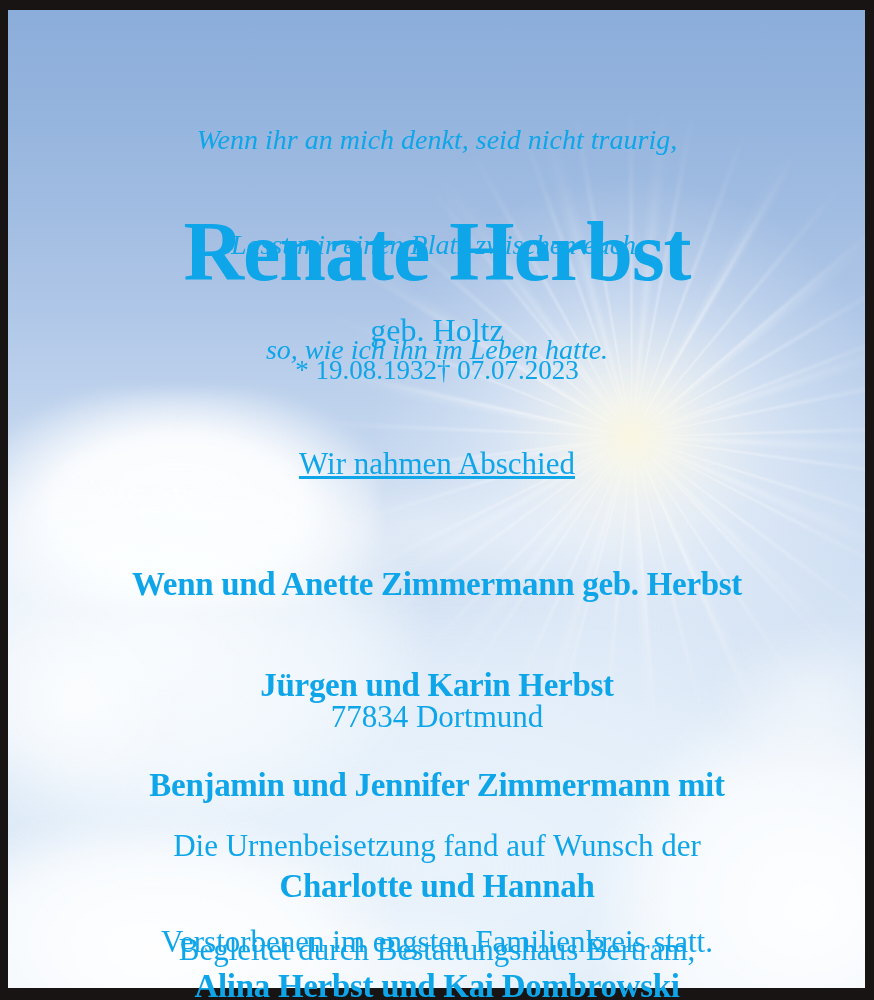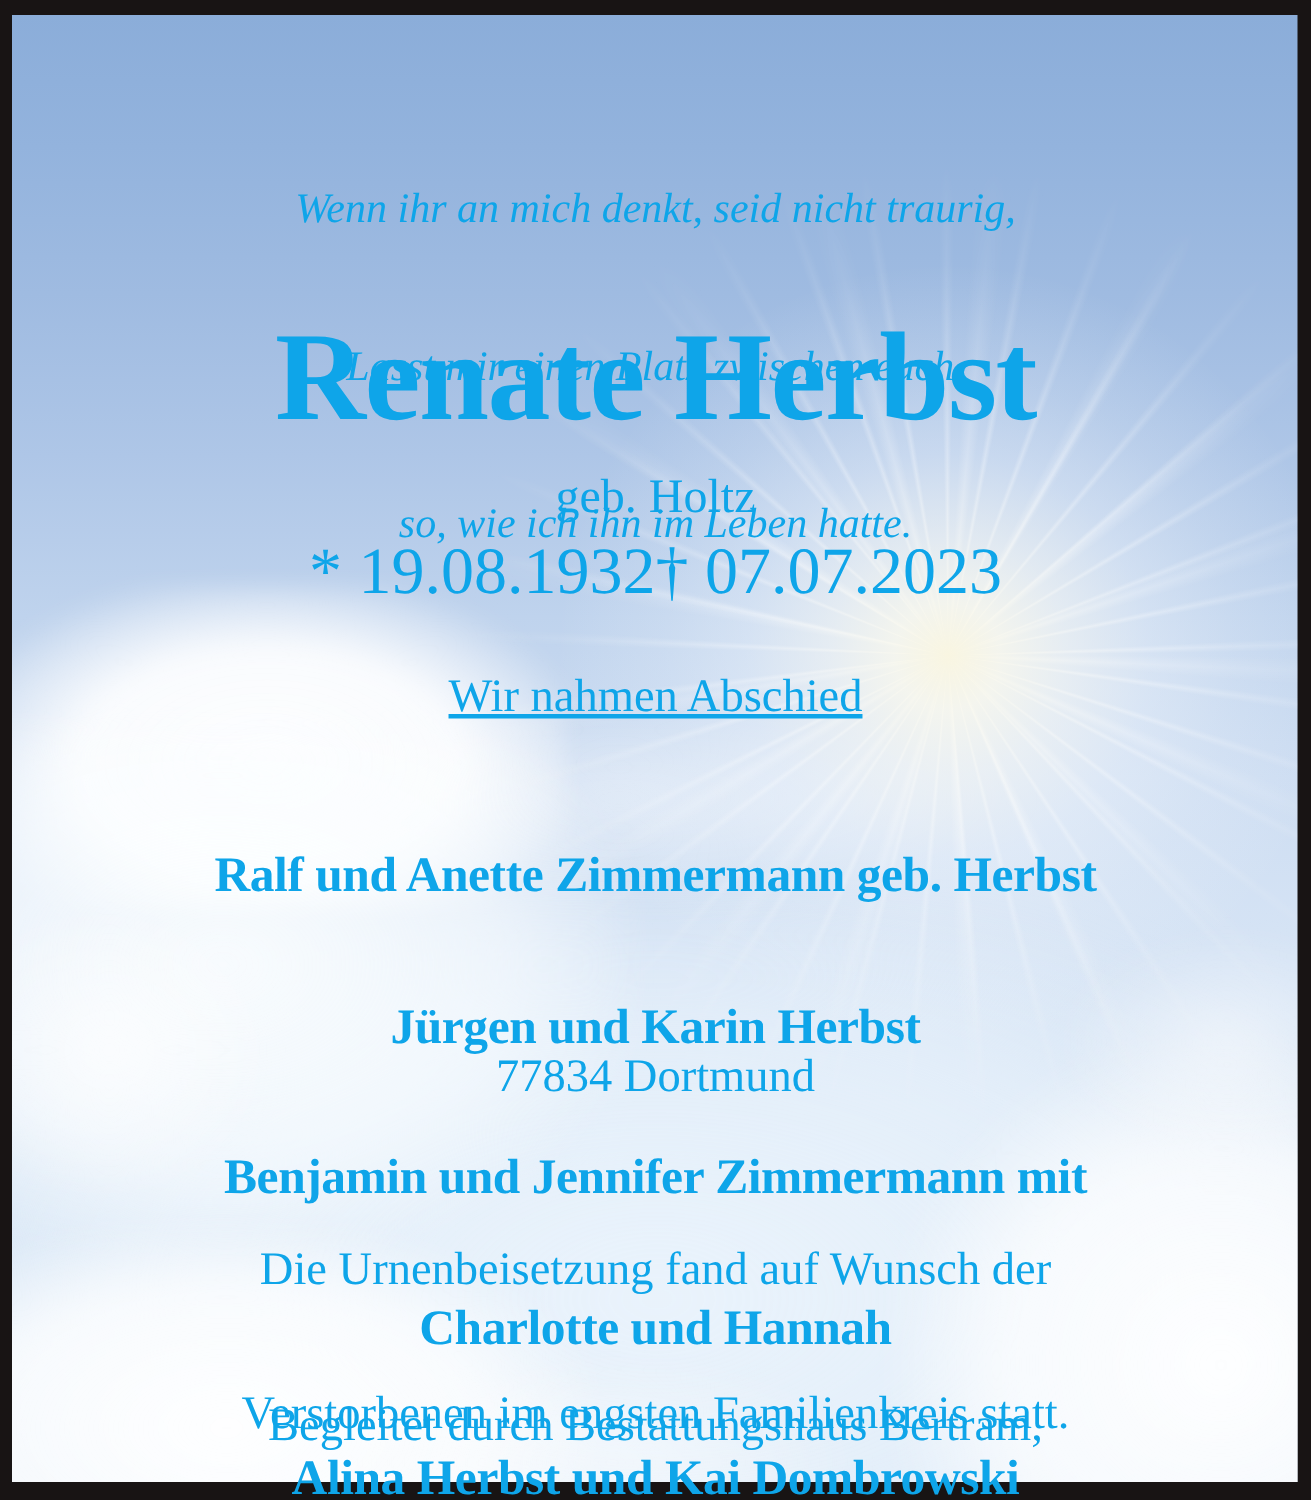--- a/index.html
+++ b/index.html
@@ -56,21 +56,21 @@
   .sun-rays.coarse{
     background:repeating-conic-gradient(from 11deg,
       rgba(255,255,255,0) 0deg 16deg, rgba(255,255,255,.38) 18.5deg,
       rgba(255,255,255,0) 21deg);
   }
   
   .txt{position:absolute;left:0;width:874px;text-align:center;white-space:pre;}
   .poem{top:52px;font-style:italic;font-size:28px;line-height:35px;}
   .deceased-name{top:209px;font-weight:bold;font-size:84px;line-height:86px;letter-spacing:-1px;margin:0;}
   .maiden{top:313px;font-size:32px;line-height:34px;}
-  .dates{top:353px;font-size:44px;line-height:35px;display:flex;justify-content:center;margin-top:10px;}
+  .dates{top:353px;font-size:27px;line-height:35px;display:flex;justify-content:center;}
   .farewell{top:447px;font-size:31px;line-height:33px;text-decoration:underline;}
   .mourners{top:501px;font-weight:bold;font-size:33px;line-height:33.5px;letter-spacing:-.3px;}
   .city{top:700px;font-size:31px;line-height:33px;}
   .burial{top:766px;font-size:31px;line-height:32px;}
   .funeral{top:870px;font-size:31px;line-height:32px;}
 </style>
 </head>
 <body>
 
 <div class="canvas">
@@ -100,21 +100,21 @@
   <div class="txt maiden">geb. Holtz</div>
 
   <div class="txt dates">
     <span><span>*</span> <span>19.08.1932</span></span>
     <span><span>†</span> <span>07.07.2023</span></span>
   </div>
 
   <div class="txt farewell">Wir nahmen Abschied</div>
 
   <div class="txt mourners">
-    <div>Ralf und Anette Zimmermann geb. Herbst</div>
+    <div>Wenn und Anette Zimmermann geb. Herbst</div>
     <div>Jürgen und Karin Herbst</div>
     <div>Benjamin und Jennifer Zimmermann mit</div>
     <div>Charlotte und Hannah</div>
     <div>Alina Herbst und Kai Dombrowski</div>
   </div>
 
   <div class="txt city">77834 Dortmund</div>
 
   <div class="txt burial">
     <div>Die Urnenbeisetzung fand auf Wunsch der</div>

